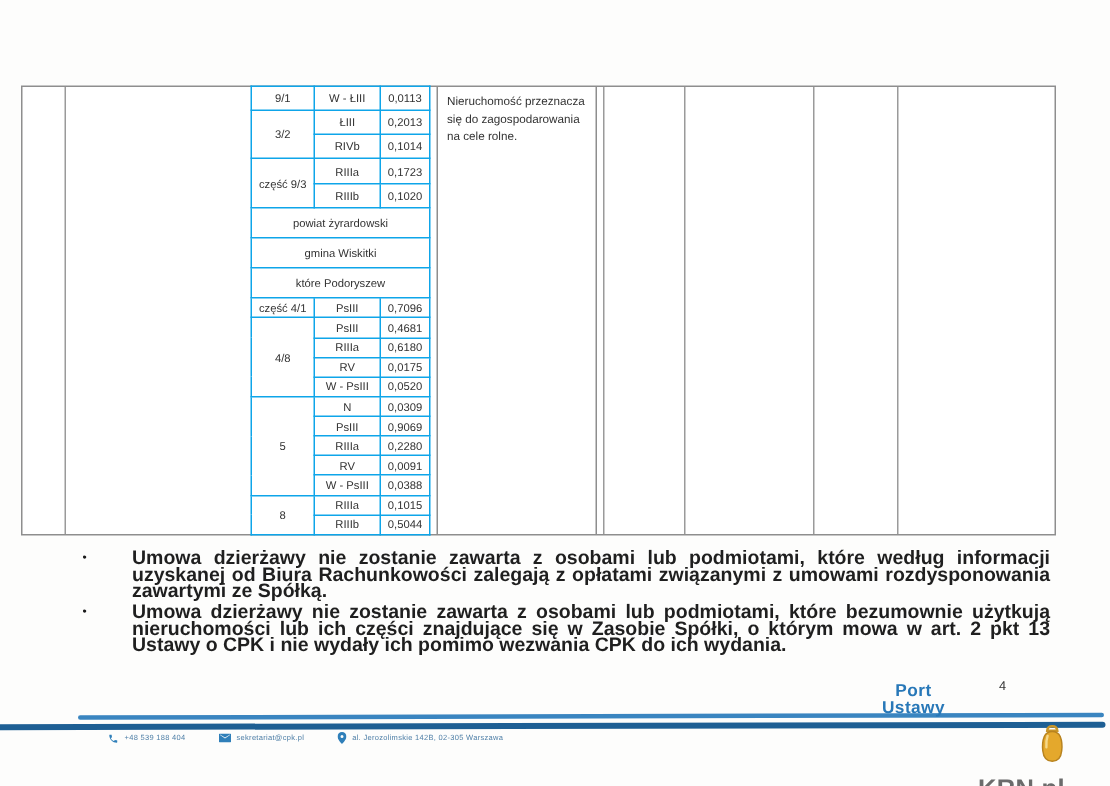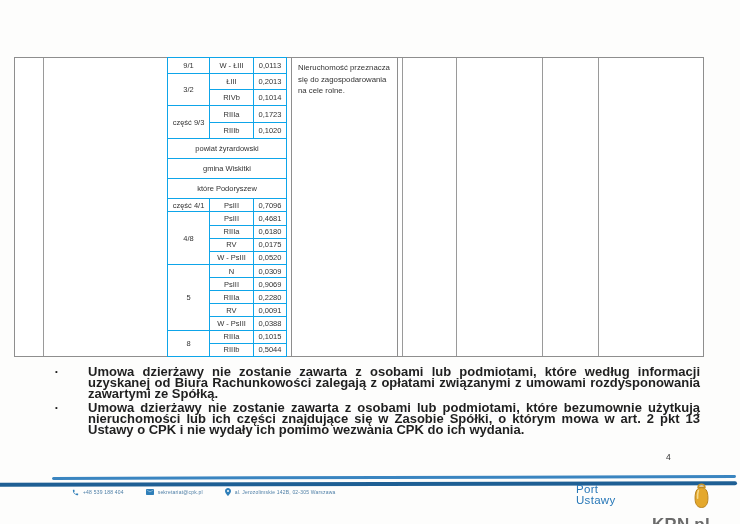--- a/index.html
+++ b/index.html
@@ -58,22 +58,22 @@
     background:#3a85c0;border-radius:2px;transform:rotate(-0.15deg);}
   .swoosh-dark{position:absolute;left:0;top:482px;width:737px;height:4px;
     background:#1e5f94;border-radius:0 2px 2px 0;transform:rotate(-0.12deg);}
 
   .contact{position:absolute;left:72px;top:488px;display:flex;gap:22px;align-items:center;}
   .contact .item{display:flex;align-items:center;gap:4px;}
   .contact .item svg{display:block;}
   .contact .item span{font-size:5px;color:#4d7ea6;letter-spacing:.2px;white-space:nowrap;}
 
   .port-logo{
-    position:absolute;left:576px;top:484px;width:66px;text-align:left;
-    color:#2878b8;font-weight:400;font-size:11.5px;line-height:10.5px;letter-spacing:.3px;
+    position:absolute;left:576px;top:456px;width:66px;text-align:center;
+    color:#2878b8;font-weight:700;font-size:11.5px;line-height:10.5px;letter-spacing:.3px;
   }
 
   .krn{position:absolute;left:652px;top:483px;display:flex;align-items:flex-end;gap:2px;flex-direction:column;}
   .krn .krn-text{font-size:17px;font-weight:700;color:#6b6b6b;letter-spacing:.2px;}
 </style>
 </head>
 <body>
 
 <div class="outer-table">
   <div class="vline v1"></div>

